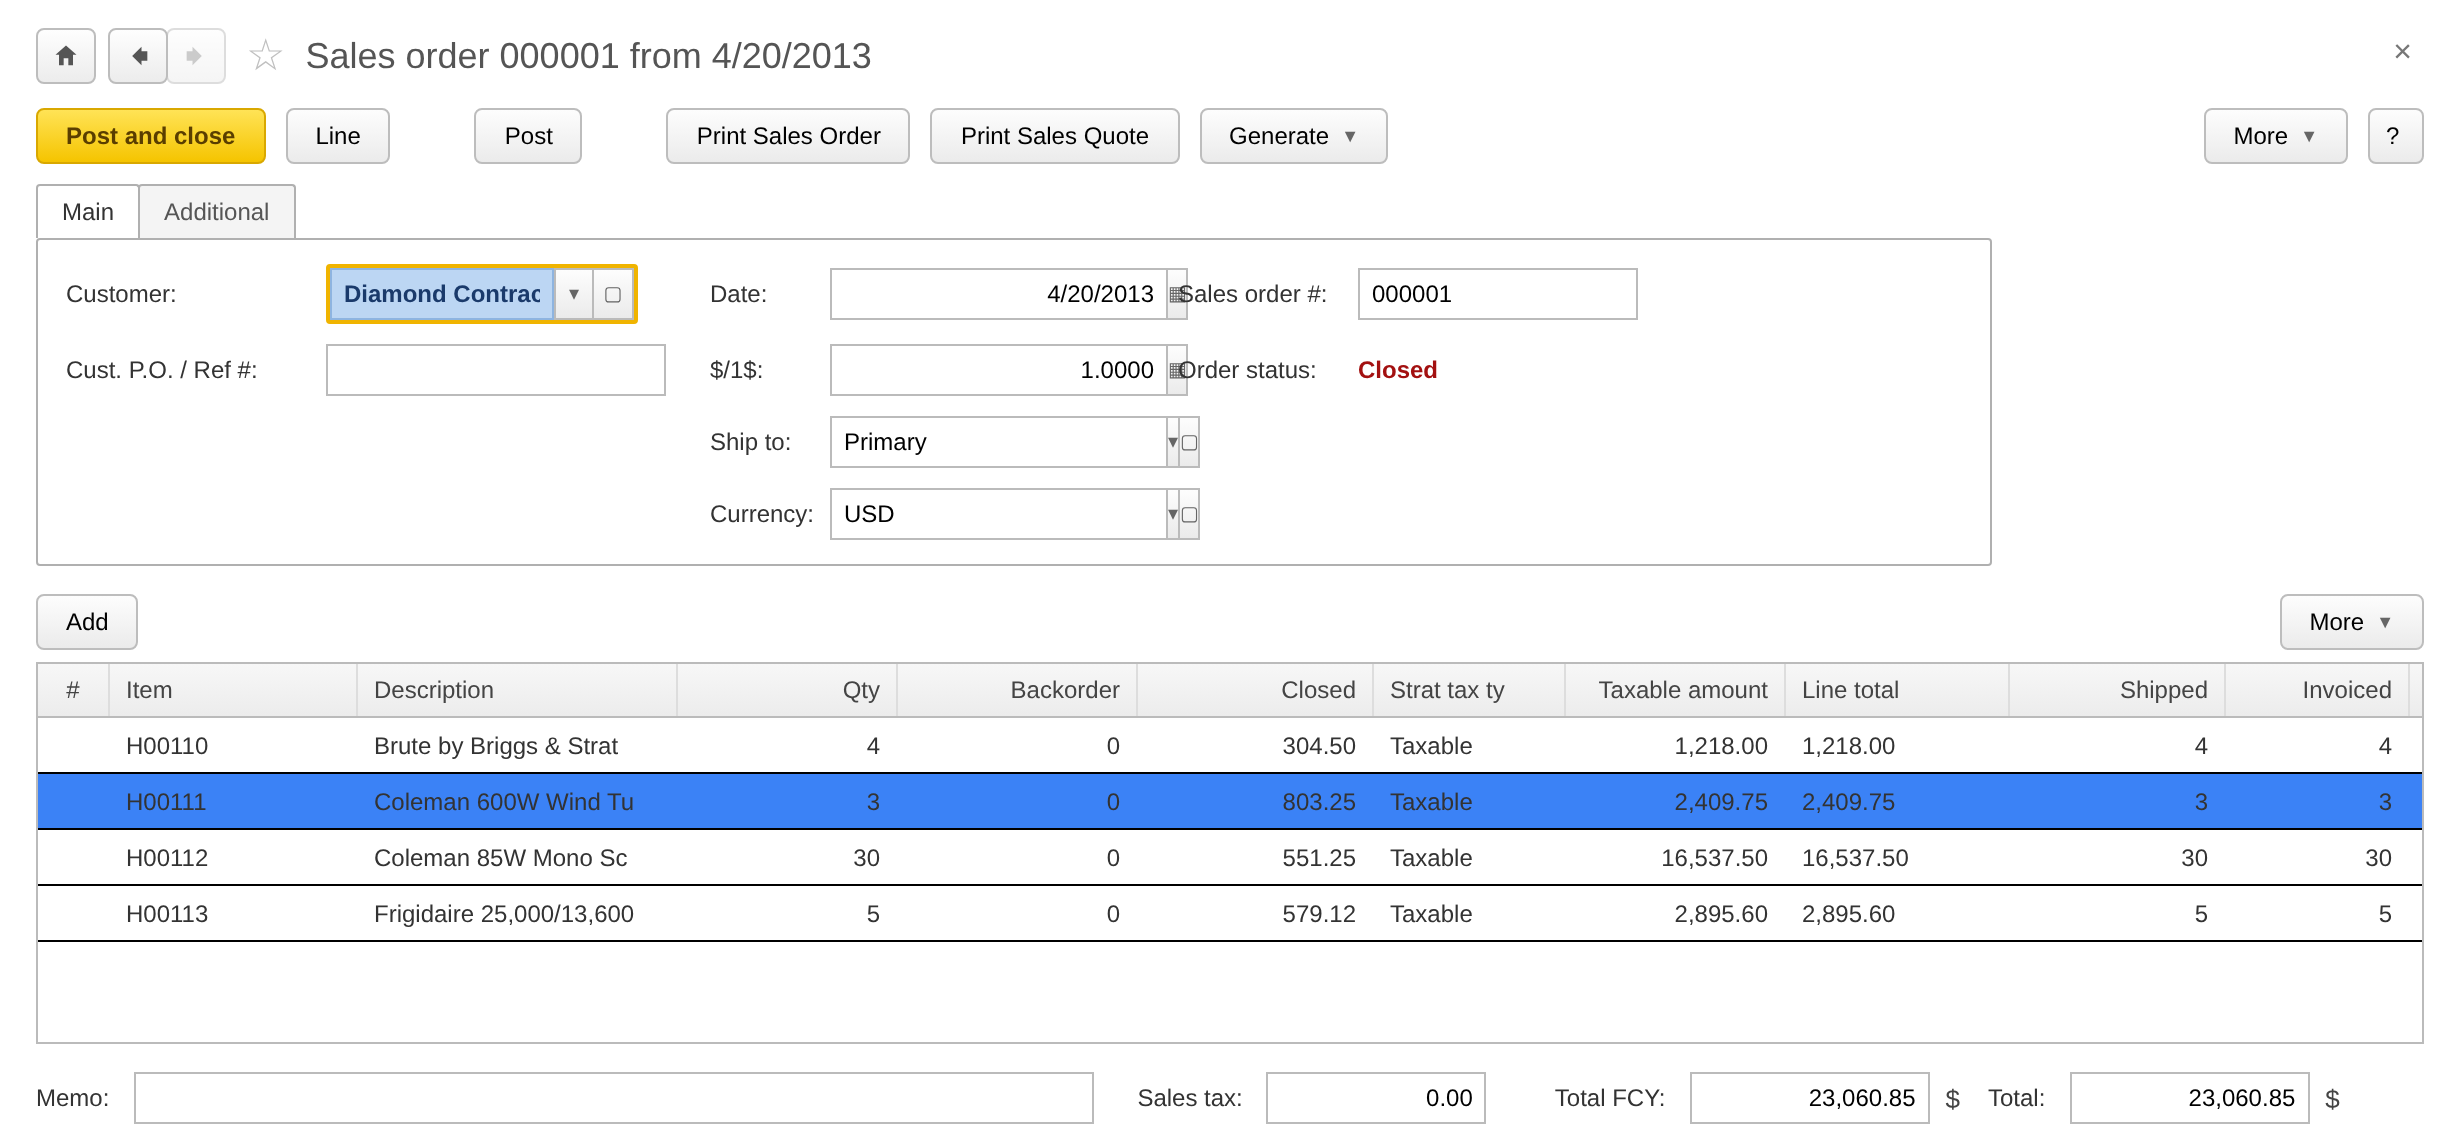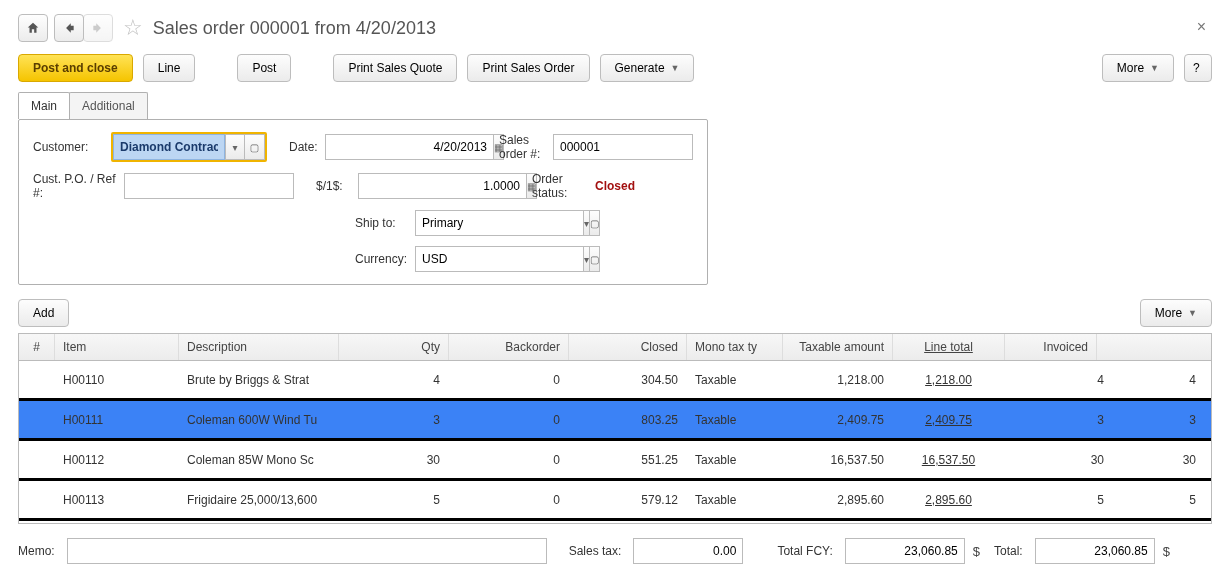--- a/index.html
+++ b/index.html
@@ -13,21 +13,21 @@
   .page-title { font-size: 18px; color: #555; font-weight: normal; }
   .close-x { position: absolute; top: 18px; right: 24px; font-size: 16px; color: #777; cursor: pointer; }
   .toolbar { display: flex; align-items: center; gap: 10px; margin: 8px 0 10px; }
   .btn { height: 28px; padding: 0 14px; border: 1px solid #bdbdbd; border-radius: 4px; background: linear-gradient(#fdfdfd,#ebebeb); font-size: 12px; cursor: pointer; display: inline-flex; align-items: center; gap: 6px; }
   .btn-primary { background: linear-gradient(#ffe356,#f5c400); border-color: #d9a800; font-weight: bold; color: #5a3e00; }
   .toolbar-spacer { flex: 1; }
   .caret { font-size: 9px; color: #666; }
   .tabs { display: flex; margin-top: 4px; }
   .tab { padding: 6px 12px; border: 1px solid #b0b0b0; border-bottom: none; background: #f4f4f4; font-size: 12px; color: #555; border-radius: 2px 2px 0 0; margin-right: -1px; cursor: pointer; }
   .tab.active { background: #fff; color: #333; position: relative; z-index: 2; }
-  .form-panel { border: 1px solid #b0b0b0; border-radius: 2px; padding: 12px 14px 12px 14px; width: 690px; background: #fff; }
+  .form-panel { border: 1px solid #b0b0b0; border-radius: 2px; padding: 12px 14px 12px 14px; width: 978px; background: #fff; }
   .form-row { display: flex; align-items: center; margin-bottom: 10px; }
   .fld-label { font-size: 12px; color: #333; }
   .col1-label { width: 130px; }
   .col1-input { width: 170px; margin-right: 22px; display:flex; }
   .col2-label { width: 60px; }
   .col2-input { width: 150px; margin-right: 24px; display:flex; }
   .col3-label { width: 90px; }
   .col3-input { width: 140px; display:flex; }
   .text-input { height: 26px; border: 1px solid #bbb; padding: 0 6px; font-size: 12px; background:#fff; }
   .text-input.right { text-align: right; }
@@ -35,33 +35,33 @@
   .combo .text-input { flex: 1; border-right: none; }
   .combo-btn { width: 20px; height: 26px; border: 1px solid #bbb; background: linear-gradient(#fdfdfd,#ebebeb); display:inline-flex;align-items:center;justify-content:center;font-size:10px;color:#666; cursor:pointer; }
   .combo-btn + .combo-btn { border-left: none; }
   .customer-highlight { border: 2px solid #f0b400; border-radius: 2px; padding: 0; display:flex; }
   .customer-highlight .text-input { background: #bcd6f3; border: 1px solid #8eb4e0; color: #1a3a6b; font-weight: bold; }
   .status-closed { color: #a31010; font-weight: bold; font-size: 12px; }
   .lineitems-bar { display: flex; align-items: center; margin: 14px 0 6px; }
   .grid { border: 1px solid #bbb; border-top: 1px solid #bbb; width: 100%; }
   .grid-head { display: flex; background: linear-gradient(#f7f7f7,#ececec); border-bottom: 1px solid #bbb; }
   .grid-head > div { padding: 6px 8px; font-size: 12px; color: #444; border-right: 1px solid #ddd; overflow:hidden; white-space:nowrap; }
-  .grid-row { display: flex; border-bottom: 3px solid #000000; height: 40px; align-items: center; }
+  .grid-row { display: flex; border-bottom: 1px solid #000000; height: 28px; align-items: center; }
   .grid-row > div { padding: 0 8px; font-size: 12px; border-right: 1px solid transparent; overflow:hidden; white-space:nowrap; text-overflow: ellipsis; }
   .grid-row.selected { background: #3b82f6; }
   .grid-row.selected .c-num { background: #ffe082; }
   .c-num { width: 36px; text-align:center; border-right:1px solid #ddd; }
   .c-item { width: 124px; }
   .c-desc { width: 160px; }
   .c-qty { width: 110px; text-align: right; }
   .c-bo { width: 120px; text-align: right; }
   .c-price { width: 118px; text-align: right; }
   .c-tax { width: 96px; }
   .c-taxamt { width: 110px; text-align: right; }
-  .c-linetot { width: 112px; text-align: center; text-decoration: underline; }
+  .c-linetot { width: 112px; text-align: left; }
   .c-ship { width: 108px; text-align: right; }
   .c-inv { width: 92px; text-align: right; }
   .grid-body { height: 162px; background:#fff; }
   .footer-row { display: flex; align-items: center; margin-top: 14px; gap: 8px; }
   .footer-row .fld-label { margin-right: 4px; }
   .currency-sym { font-size: 13px; color:#444; }
 </style>
 </head>
 <body>
 
@@ -88,22 +88,22 @@
     <span class="page-title">Sales order 000001 from 4/20/2013</span>
     <span class="close-x">×</span>
   </div>
 
   <div class="toolbar">
     <button class="btn btn-primary">Post and close</button>
     <button class="btn">Line</button>
     <span style="width:22px"></span>
     <button class="btn">Post</button>
     <span style="width:22px"></span>
+    <button class="btn">Print Sales Order</button>
     <button class="btn">Print Sales Quote</button>
-    <button class="btn">Print Sales Order</button>
     <button class="btn">
         <span>Generate</span>
         <span class="caret">▼</span>
       </button>
     <div class="toolbar-spacer"></div>
     <button class="btn">
         <span>More</span>
         <span class="caret">▼</span>
       </button>
     <button class="btn" style="min-width:28px;padding:0 8px">?</button>
@@ -200,23 +200,24 @@
   </div>
 
   <div class="grid">
     <div class="grid-head">
       <div class="c-num">#</div>
       <div class="c-item">Item</div>
       <div class="c-desc">Description</div>
       <div class="c-qty">Qty</div>
       <div class="c-bo">Backorder</div>
       <div class="c-price">Closed</div>
-      <div class="c-tax">Mono tax ty</div>
+      <div class="c-tax">Strat tax ty</div>
       <div class="c-taxamt">Taxable amount</div>
       <div class="c-linetot">Line total</div>
+      <div class="c-ship">Shipped</div>
       <div class="c-inv">Invoiced</div>
     </div>
     <div class="grid-body" id="grid-body">
         <div class="grid-row">
           <div class="c-num"></div>
           <div class="c-item">H00110</div>
           <div class="c-desc">Brute by Briggs &amp; Strat</div>
           <div class="c-qty">4</div>
           <div class="c-bo">0</div>
           <div class="c-price">304.50</div>

